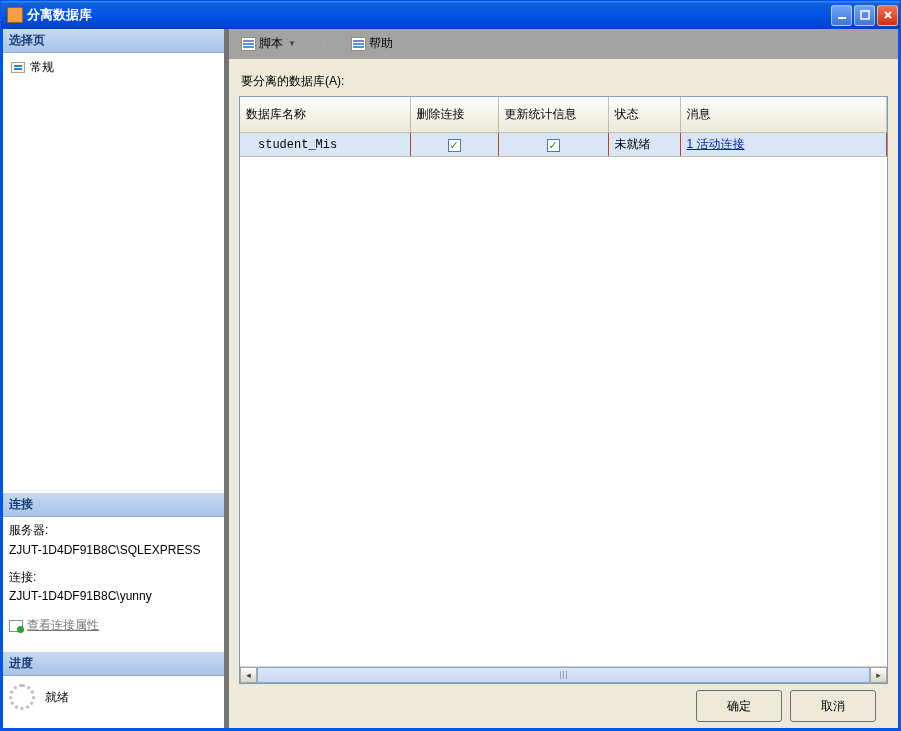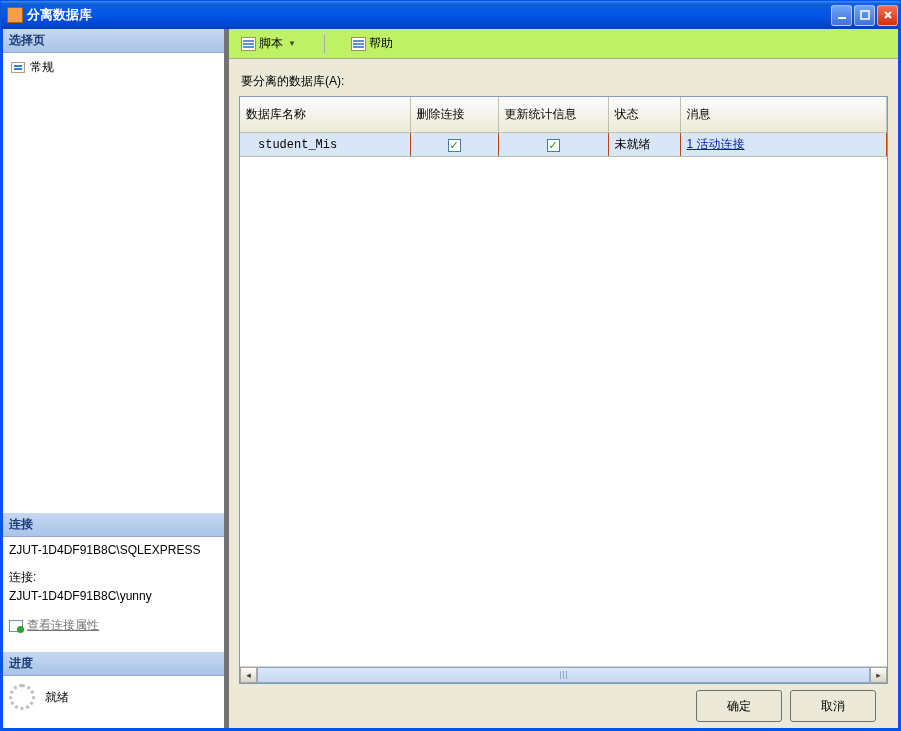--- a/index.html
+++ b/index.html
@@ -67,21 +67,21 @@
 .prog-spinner{
   width:26px;height:26px;border-radius:50%;
   border:3px dotted #c0c0c0;
 }
 
 .right-pane {
   flex:1; display:flex; flex-direction:column; background:#ece9d8;
 }
 .toolbar {
   height: 30px; display:flex; align-items:center; gap:20px;
-  padding: 0 8px; border-bottom:1px solid #aca899; background:#bef264;
+  padding: 0 8px; border-bottom:1px solid #aca899; background:#a3a3a3;
 }
 .tb-btn{display:inline-flex;align-items:center;gap:3px;padding:2px 4px;cursor:pointer;}
 .tb-icon{width:15px;height:14px;background:#fff;border:1px solid #a09060;position:relative;}
 .tb-icon::after{content:"";position:absolute;left:1px;top:2px;right:1px;height:2px;background:#6090d0;box-shadow:0 3px 0 #6090d0,0 6px 0 #6090d0;}
 .tb-drop{font-size:8px;padding:0 2px;color:#404040;}
 .tb-sep{width:1px;height:18px;background:#aca899;margin:0 2px;}
 
 .content {
   flex:1; padding:10px 10px 0 10px; display:flex; flex-direction:column;
 }
@@ -168,20 +168,21 @@
             <span>常规</span>
           </div>
         </div>
       </div>
 
       <div class="flex-spacer"></div>
 
       <div class="pane-section">
         <div class="section-head">连接</div>
         <div class="section-body conn-body">
+          <div>服务器:</div>
           <div>ZJUT-1D4DF91B8C\SQLEXPRESS</div>
           <div style="height:8px"></div>
           <div>连接:</div>
           <div>ZJUT-1D4DF91B8C\yunny</div>
           <div style="height:10px"></div>
           <span class="conn-link">
             <span class="conn-link-icon"></span>
             <span>查看连接属性</span>
           </span>
           <div style="height:10px"></div>

